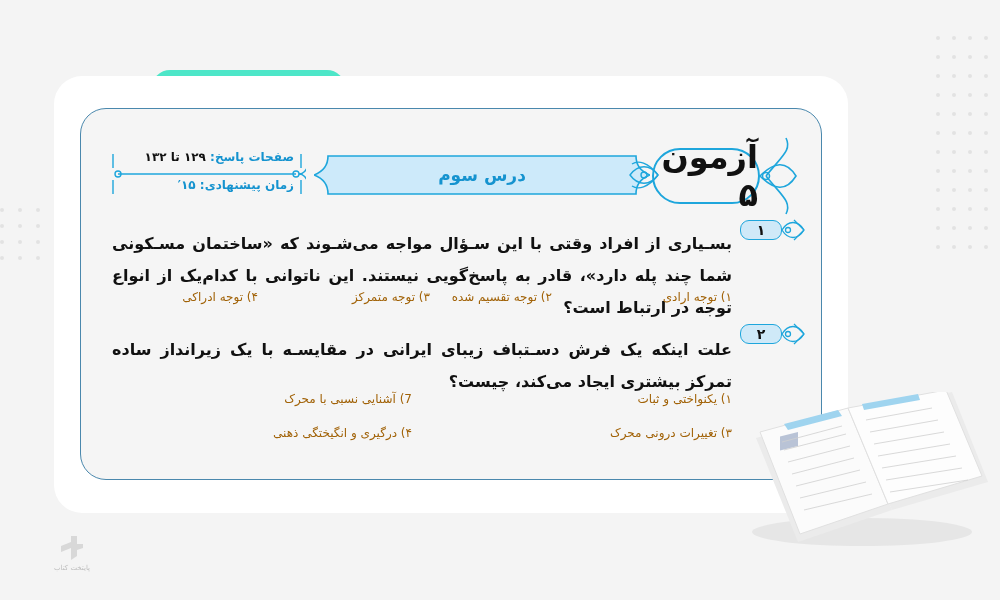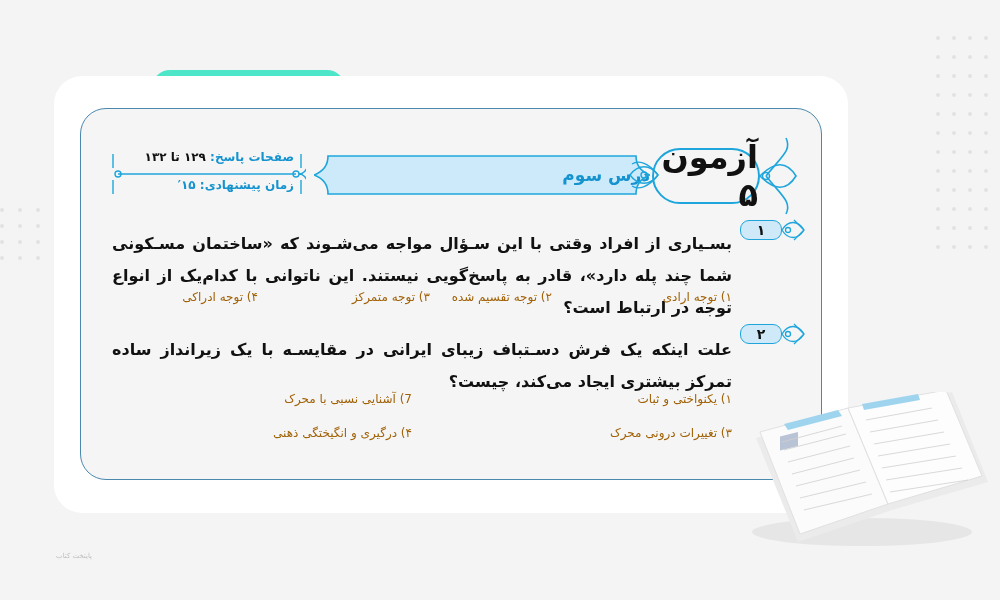--- a/index.html
+++ b/index.html
@@ -36,21 +36,21 @@
     
     .exam-badge {
       position: absolute; left: 652px; top: 148px; width: 108px; height: 56px;
       border: 2.5px solid #1ea6dc; border-radius: 30px; background: #f5f5f5;
       display: flex; align-items: center; justify-content: center;
       font-size: 32px; font-weight: bold; direction: rtl; color: #111;
     }
     .ornament { position: absolute; }
     .lesson-banner {
       position: absolute; left: 314px; top: 154px; width: 336px; height: 42px;
-      display: flex; align-items: center; 
+      display: flex; align-items: center; justify-content: center;
       font-size: 17px; font-weight: bold; color: #1593cf; direction: rtl;
     }
     .lesson-banner svg { position: absolute; left: 0; top: 0; }
     .lesson-banner .label { position: relative; }
 
     .meta {
       position: absolute; left: 110px; top: 148px; width: 196px; height: 52px;
       direction: rtl;
     }
     .meta .row {
@@ -79,21 +79,21 @@
     .opt {
       position: absolute; direction: rtl; white-space: nowrap;
       font-size: 12px; color: #a16207; line-height: 22px;
     }
 
     
     .book { position: absolute; left: 742px; top: 392px; width: 250px; height: 160px; }
 
     .logo {
       position: absolute; left: 52px; top: 536px; width: 40px; height: 40px;
-      display: flex; flex-direction: row; align-items: center; gap: 4px;
+      display: flex; flex-direction: column; align-items: center; gap: 4px;
     }
     .logo .cap { font-size: 7px; color: #bdbdbd; direction: rtl; white-space: nowrap; }
   </style>
 </head>
 <body>
 
 <div class="dots dots-tr" id="dotsTR">
     <span></span>
     <span></span>
     <span></span>

